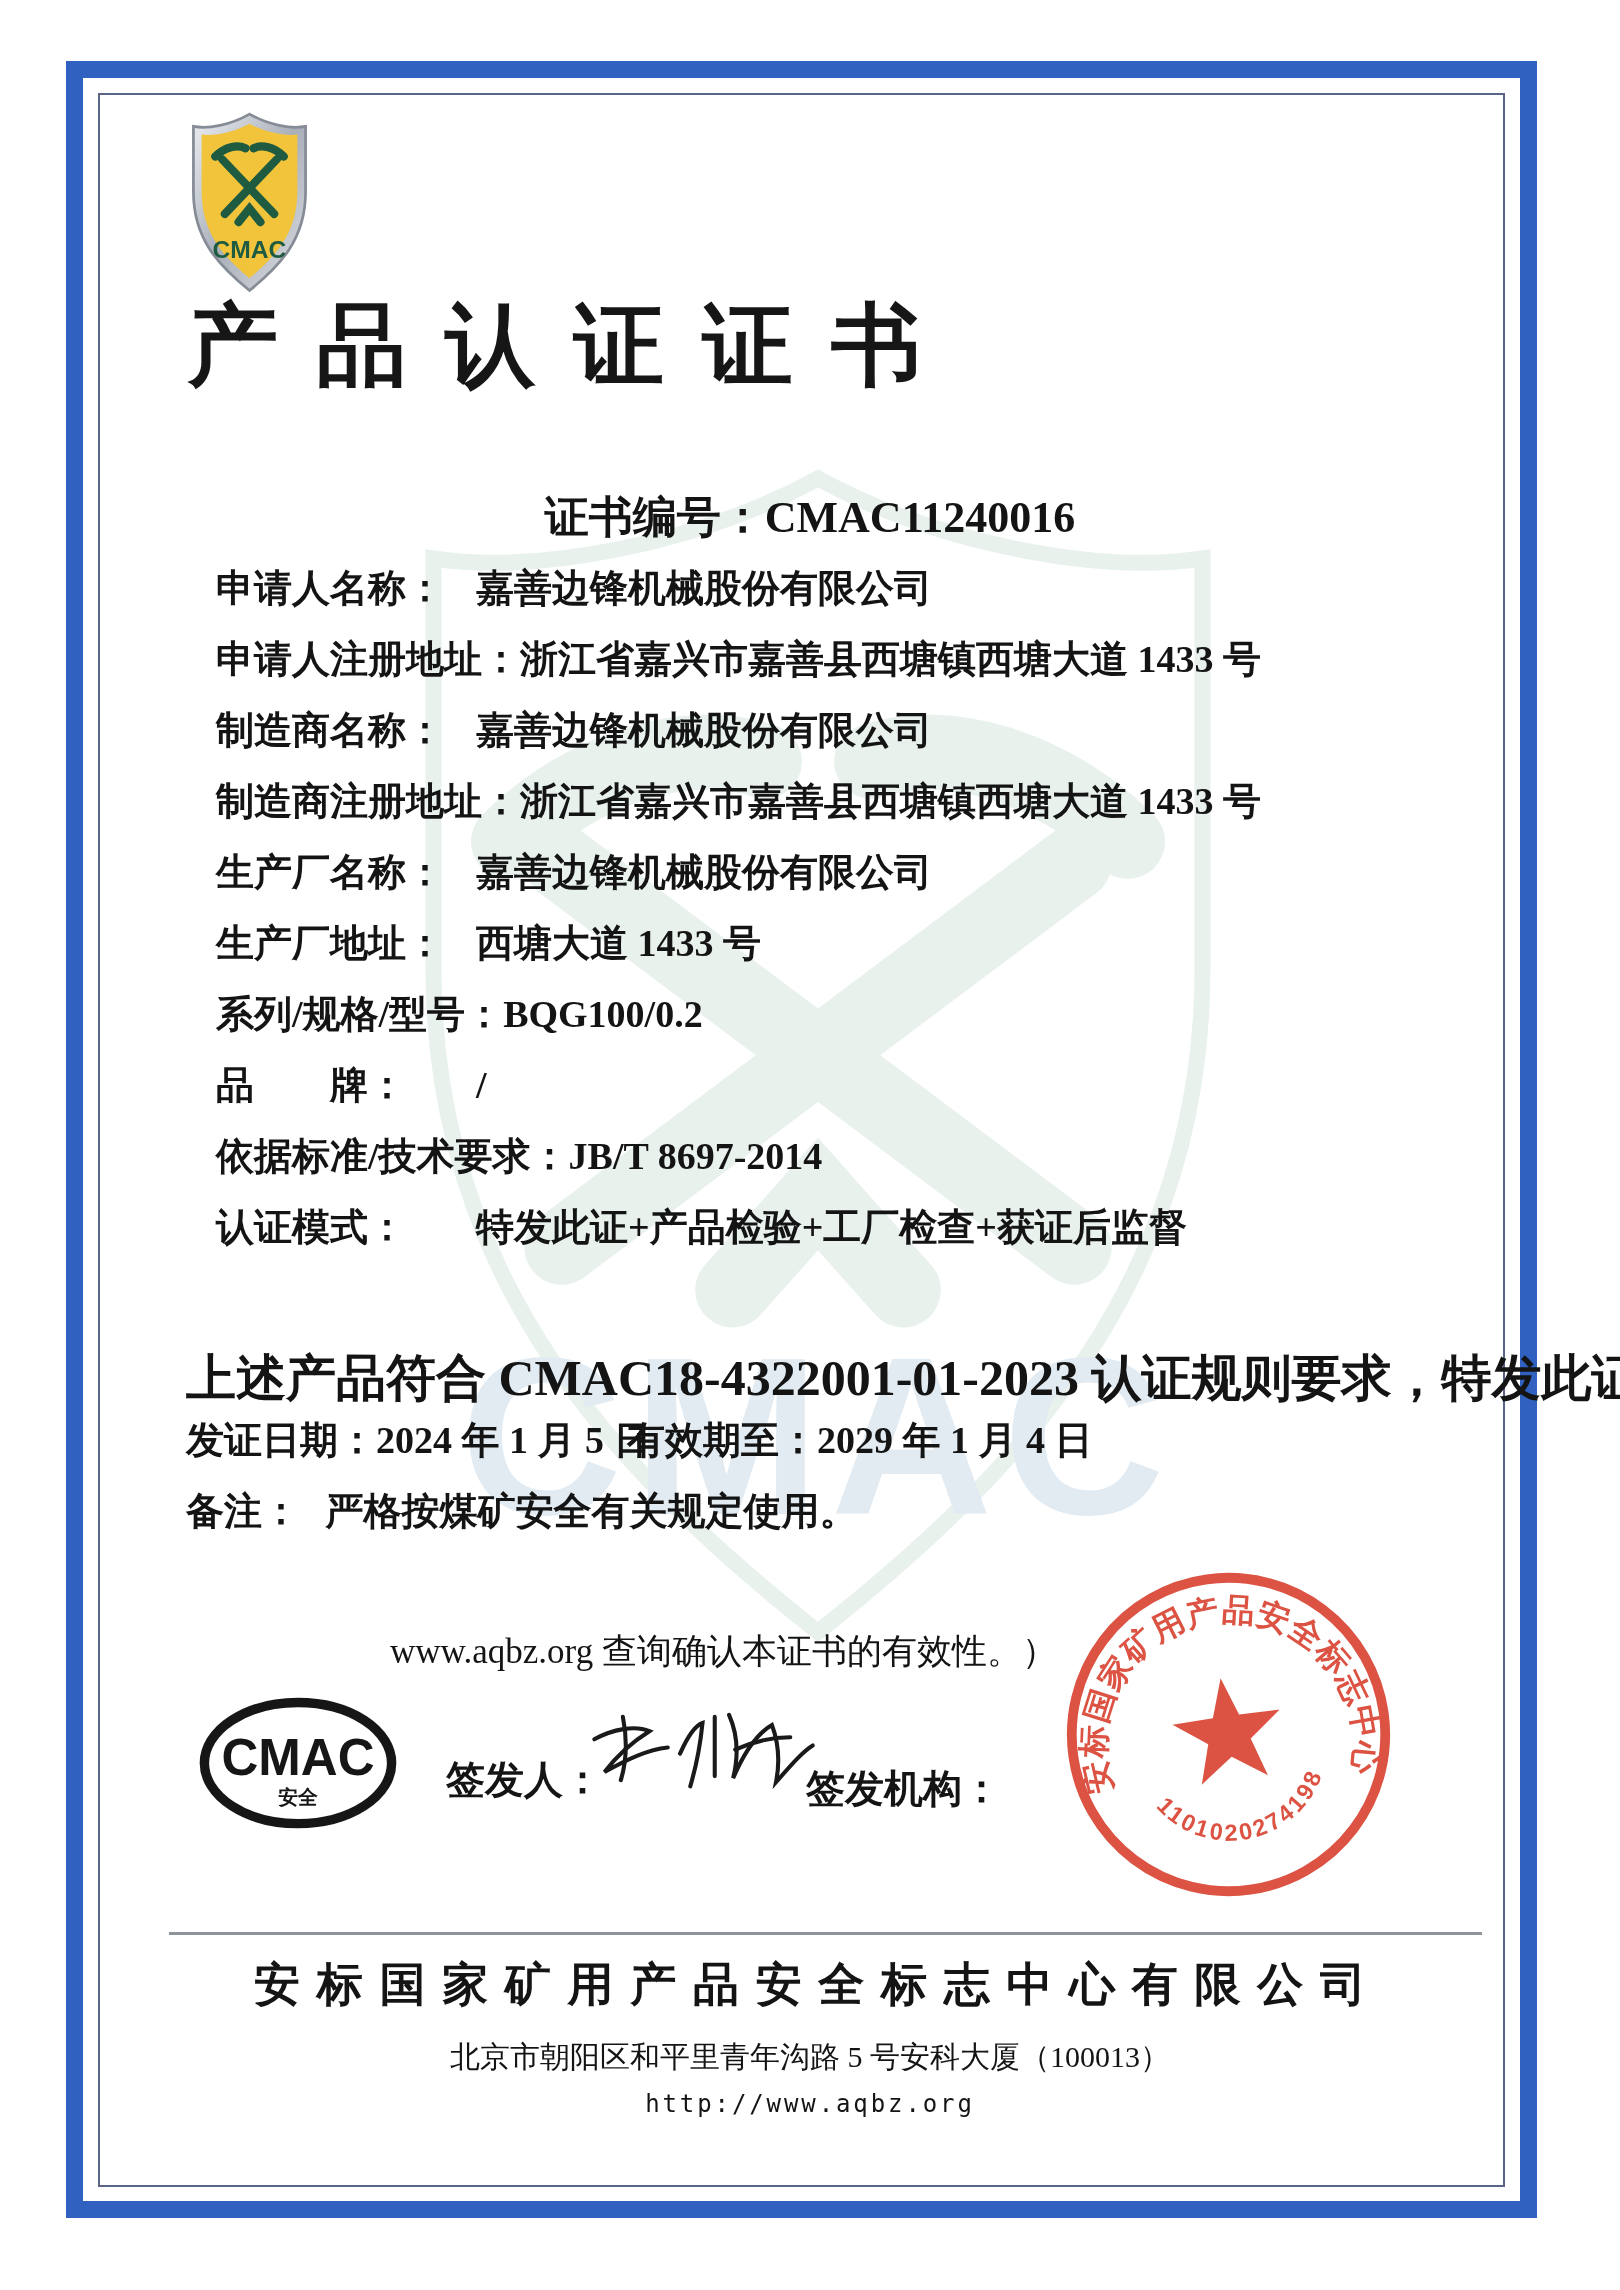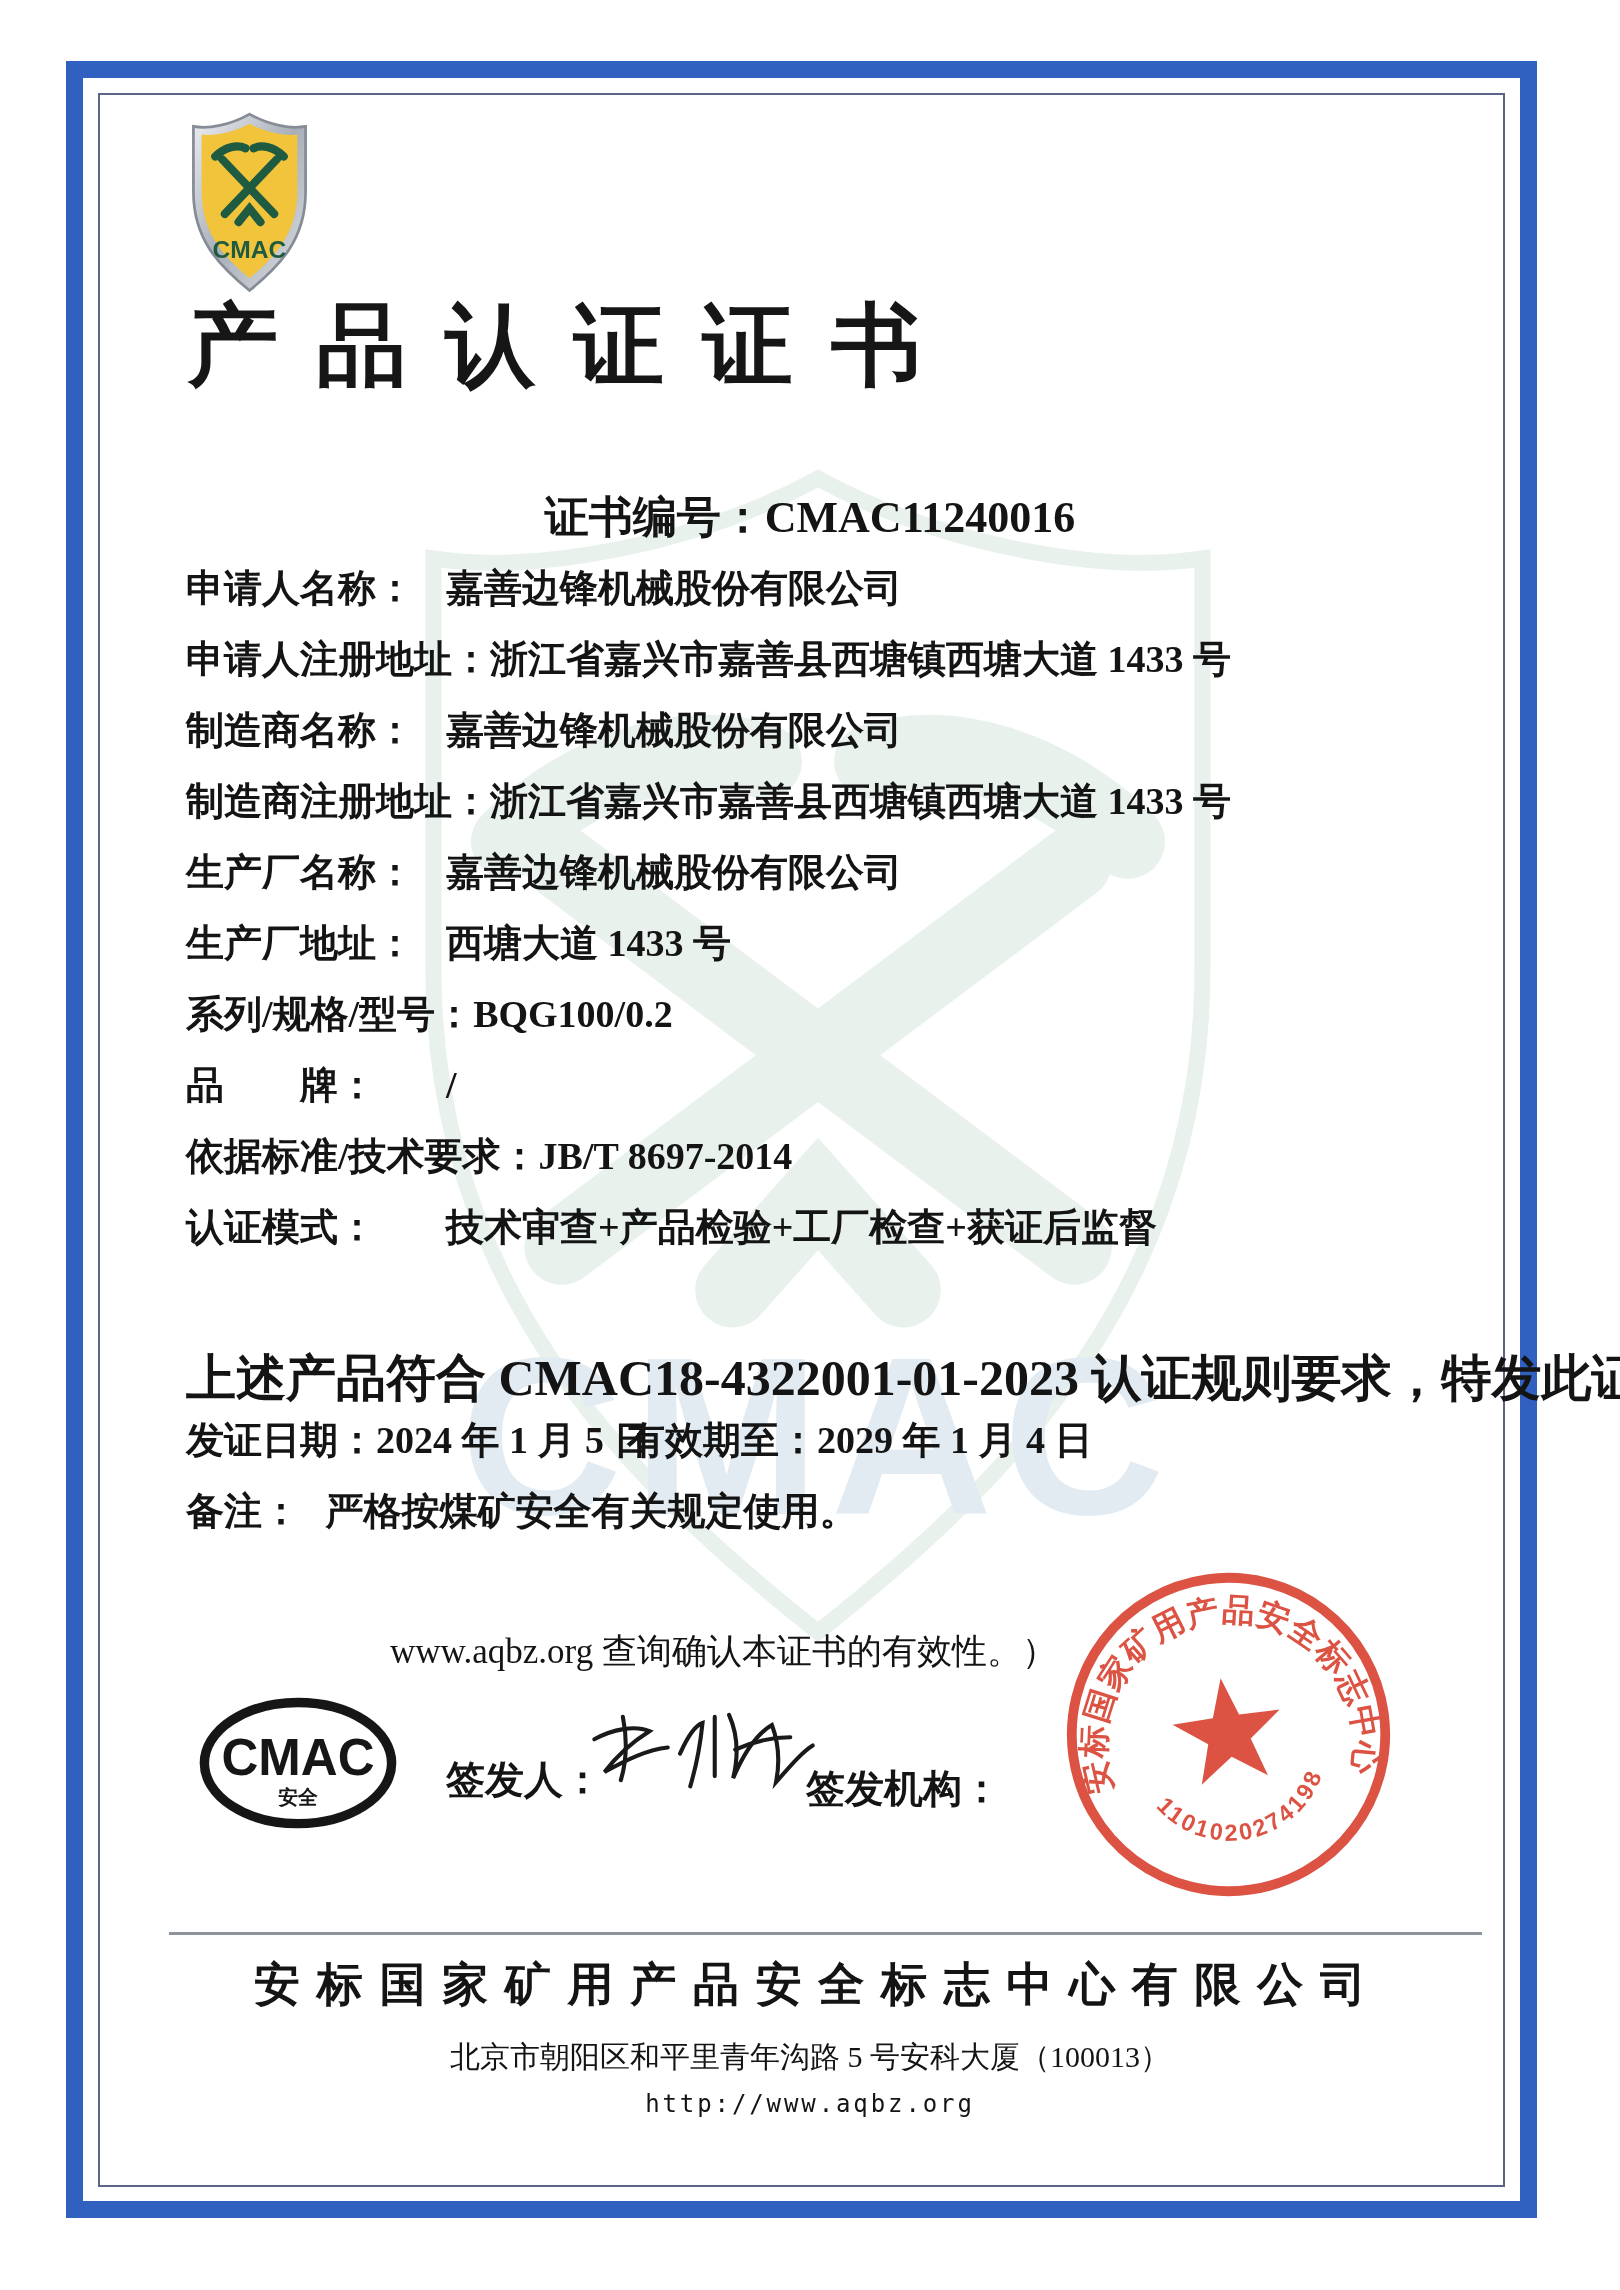--- a/index.html
+++ b/index.html
@@ -23,21 +23,21 @@
     display:flex; justify-content:space-between;
     font-family:"Liberation Sans","DejaVu Sans",sans-serif;
     font-weight:bold; font-size:90px; line-height:1.15; color:#161616;
   }
   .cert-no {
     position:absolute; left:0; top:488px; width:1620px; text-align:center;
     font-size:44px; font-weight:bold;
   }
   .fields { position:absolute; left:186px; top:566px; width:1269px; }
   .field-row { display:flex; align-items:flex-start; height:71px; font-size:38px; font-weight:bold; line-height:1.2; }
-  .field-label { min-width:260px; white-space:nowrap; }
+  .field-label { min-width:260px; white-space:nowrap;margin-left:30px; }
   .field-value { white-space:nowrap; }
   .line-conformity { position:absolute; left:186px; top:1345px; font-size:50px; font-weight:bold; white-space:nowrap; }
   .issue-date  { position:absolute; left:186px; top:1415px; font-size:38px; font-weight:bold; white-space:nowrap; }
   .valid-until { position:absolute; left:627px; top:1415px; font-size:38px; font-weight:bold; white-space:nowrap; }
   .line-remark { position:absolute; left:186px; top:1486px; font-size:38px; font-weight:bold; white-space:nowrap; }
   .line-remark .gap { display:inline-block; width:25.5px; }
   .note1 { position:absolute; left:297px; top:1565px; font-size:35px; white-space:nowrap; }
   .note2 { position:absolute; left:390px; top:1628px; font-size:35px; white-space:nowrap; }
   .logo-oval { position:absolute; left:194px; top:1694px; }
   .signer  { position:absolute; left:446px; top:1753px; font-size:39px; font-weight:bold; }
@@ -141,21 +141,21 @@
     <div class="field-row">
       <span class="field-label">品　　牌：</span>
       <span class="field-value">/</span>
     </div>
     <div class="field-row">
       <span class="field-label">依据标准/技术要求：</span>
       <span class="field-value">JB/T 8697-2014</span>
     </div>
     <div class="field-row">
       <span class="field-label">认证模式：</span>
-      <span class="field-value">技术审查+产品检验+工厂检查+获证后监督</span>
+      <span class="field-value">特发此证+产品检验+工厂检查+获证后监督</span>
     </div>
   </div>
 
   <div class="line-conformity">上述产品符合 CMAC18-4322001-01-2023 认证规则要求，特发此证。</div>
 
   <div class="issue-date">
     <span>发证日期：</span><span>2024 年 1 月 5 日</span>
   </div>
   <div class="valid-until">
     <span>有效期至：</span><span>2029 年 1 月 4 日</span>

